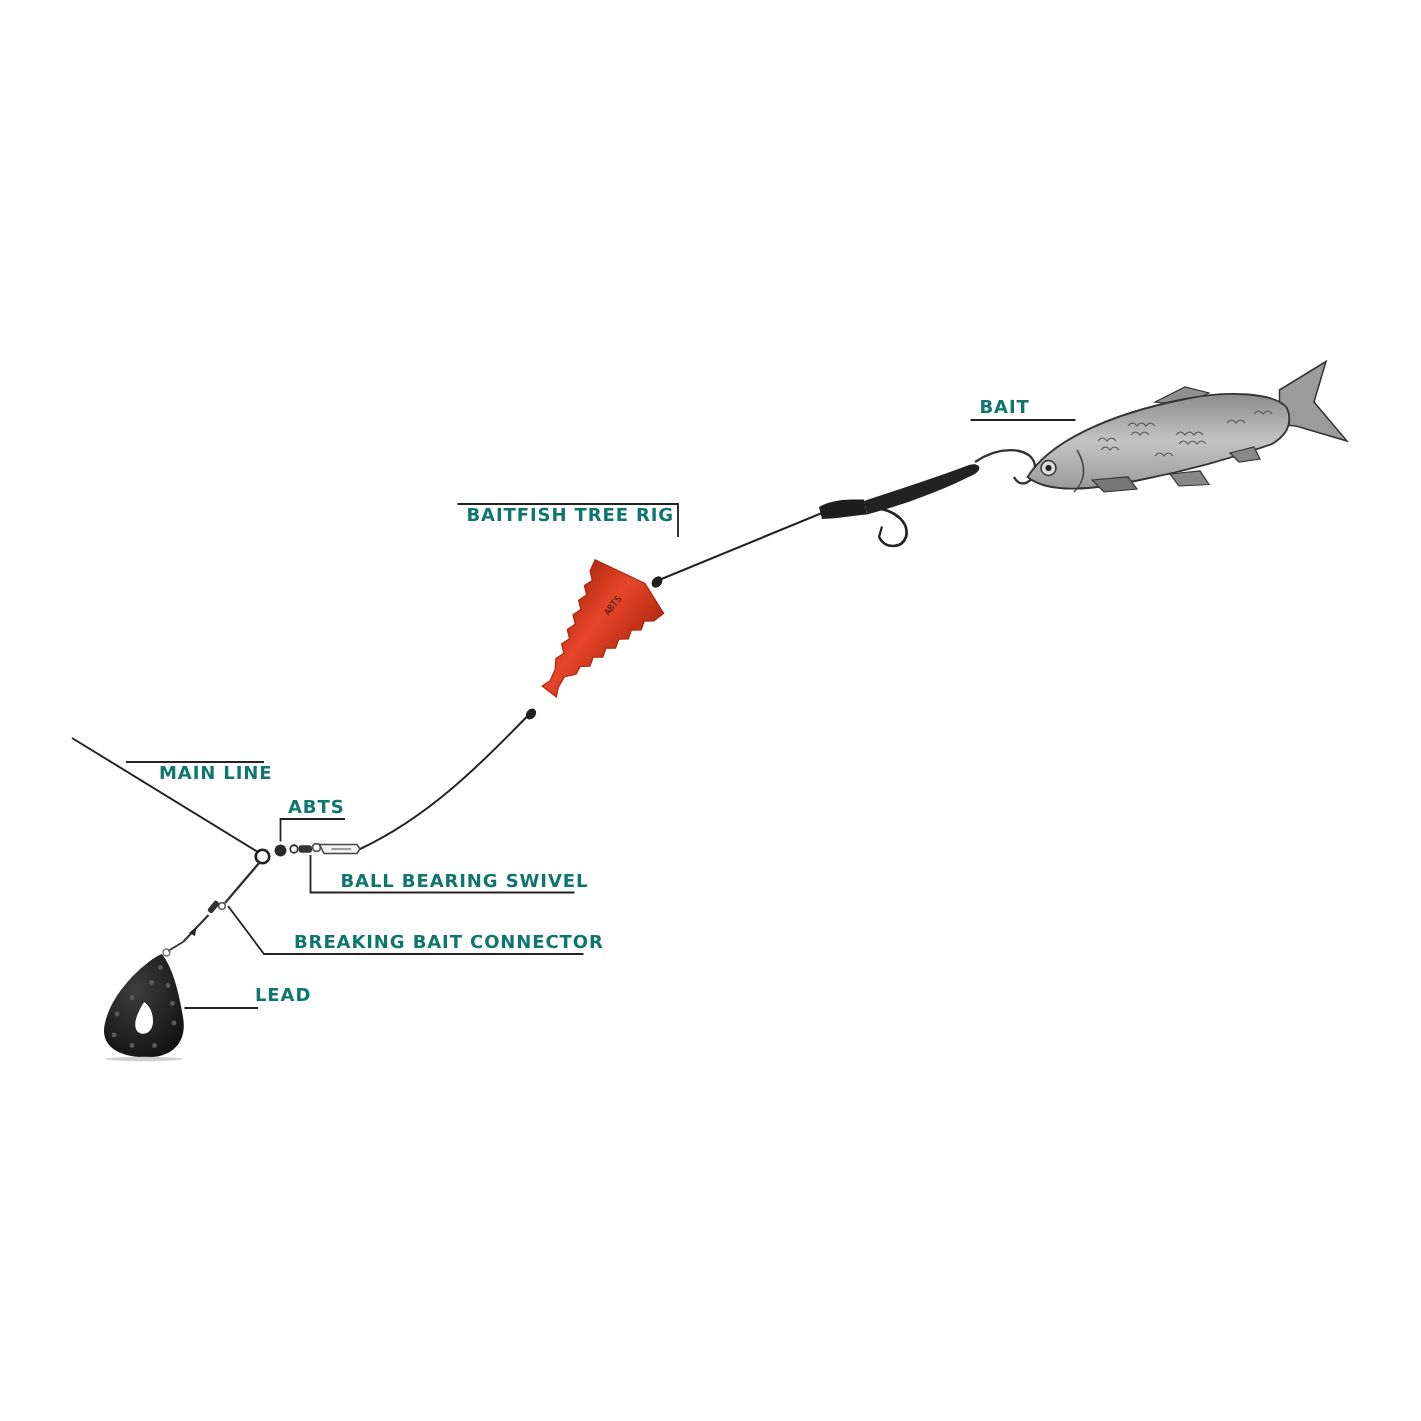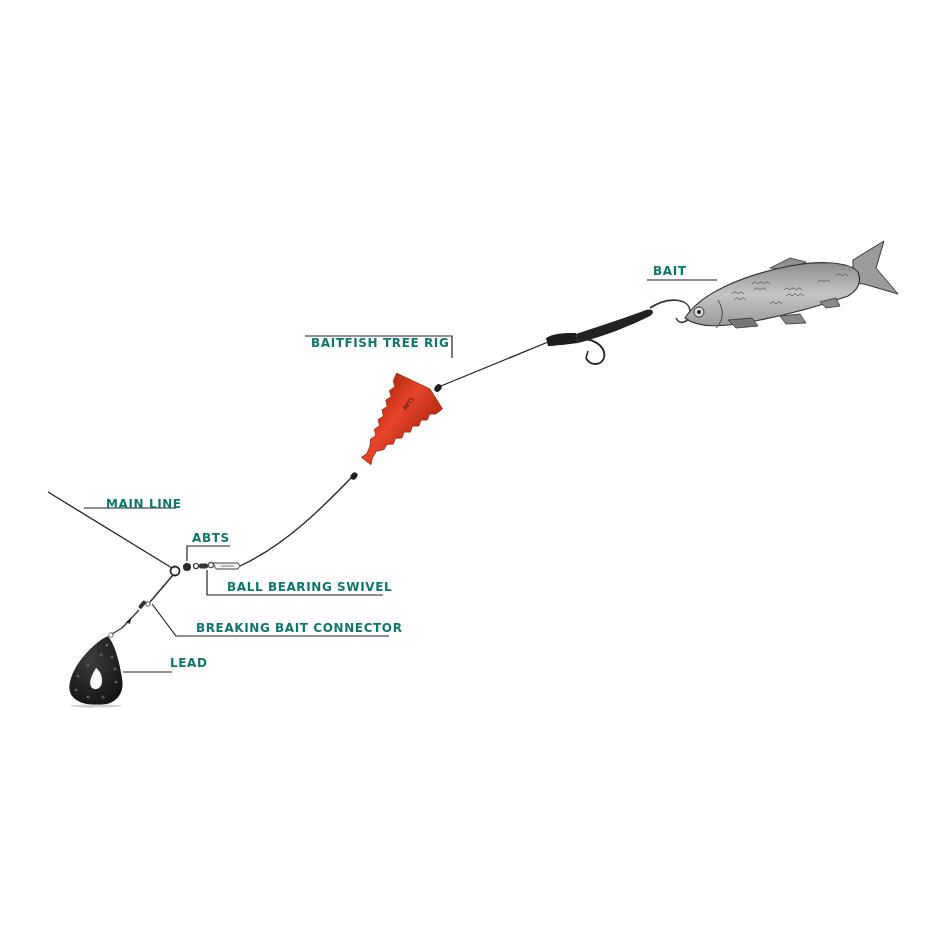--- a/index.html
+++ b/index.html
@@ -142,20 +142,20 @@
       <polyline points="84,508 176,508"></polyline>
       <polyline points="187,561 187,546 230,546"></polyline>
       <polyline points="207,570 207,595 383,595"></polyline>
       <polyline points="152,604 176,636 389,636"></polyline>
       <polyline points="123,672 172,672"></polyline>
       <polyline points="305,336 452,336 452,358"></polyline>
       <polyline points="647,280 717,280"></polyline>
     </g>
   </svg>
 
-  <div class="lbl" style="left:106px; top:497px;">MAIN LINE</div>
+  <div class="lbl" style="left:106px; top:508px;">MAIN LINE</div>
   <div class="lbl" style="left:192px; top:531px;">ABTS</div>
   <div class="lbl" style="left:227px; top:580px;">BALL BEARING SWIVEL</div>
   <div class="lbl" style="left:196px; top:621px;">BREAKING BAIT CONNECTOR</div>
   <div class="lbl" style="left:135px; top:656px;margin-left:35px;">LEAD</div>
   <div class="lbl" style="left:311px; top:320px;margin-top:16px;">BAITFISH TREE RIG</div>
   <div class="lbl" style="left:653px; top:264px;">BAIT</div>
 </div>
 
 </body></html>

